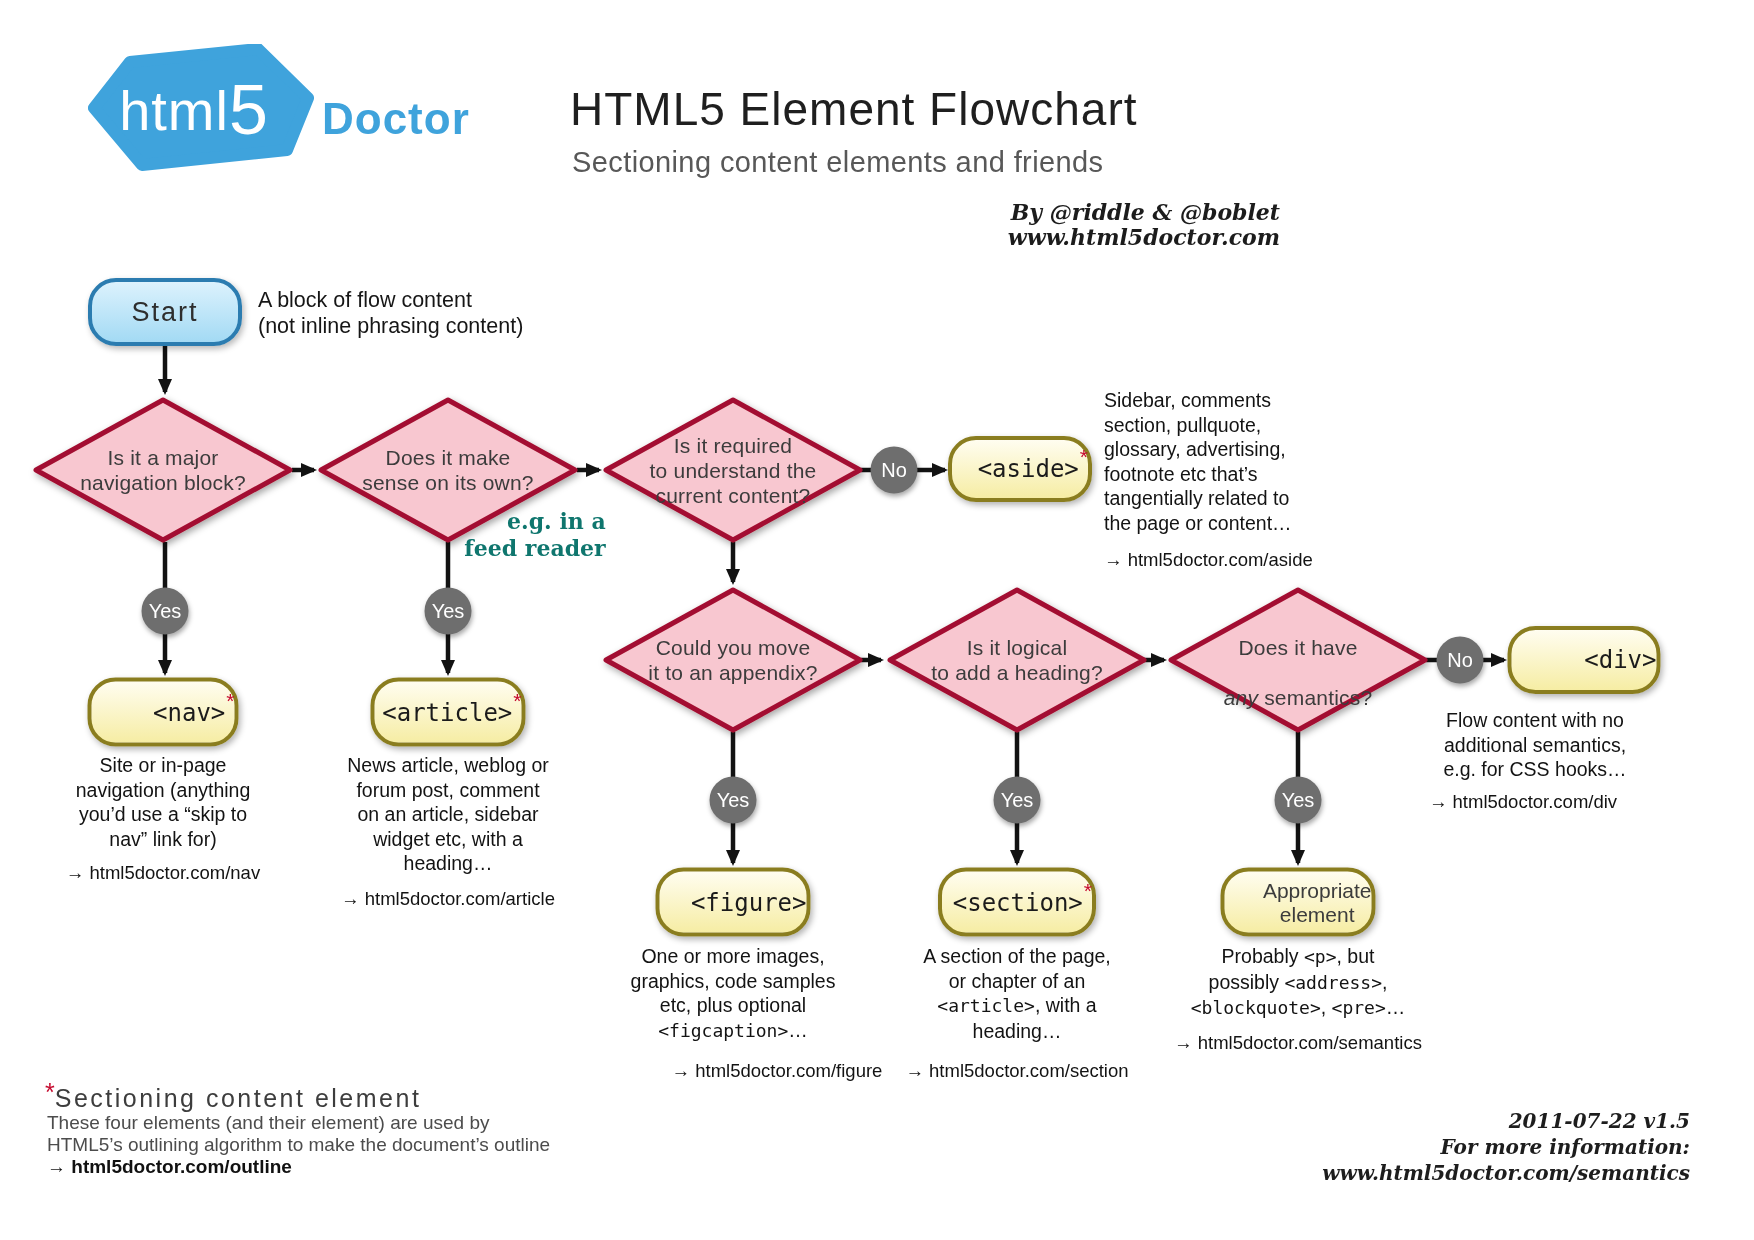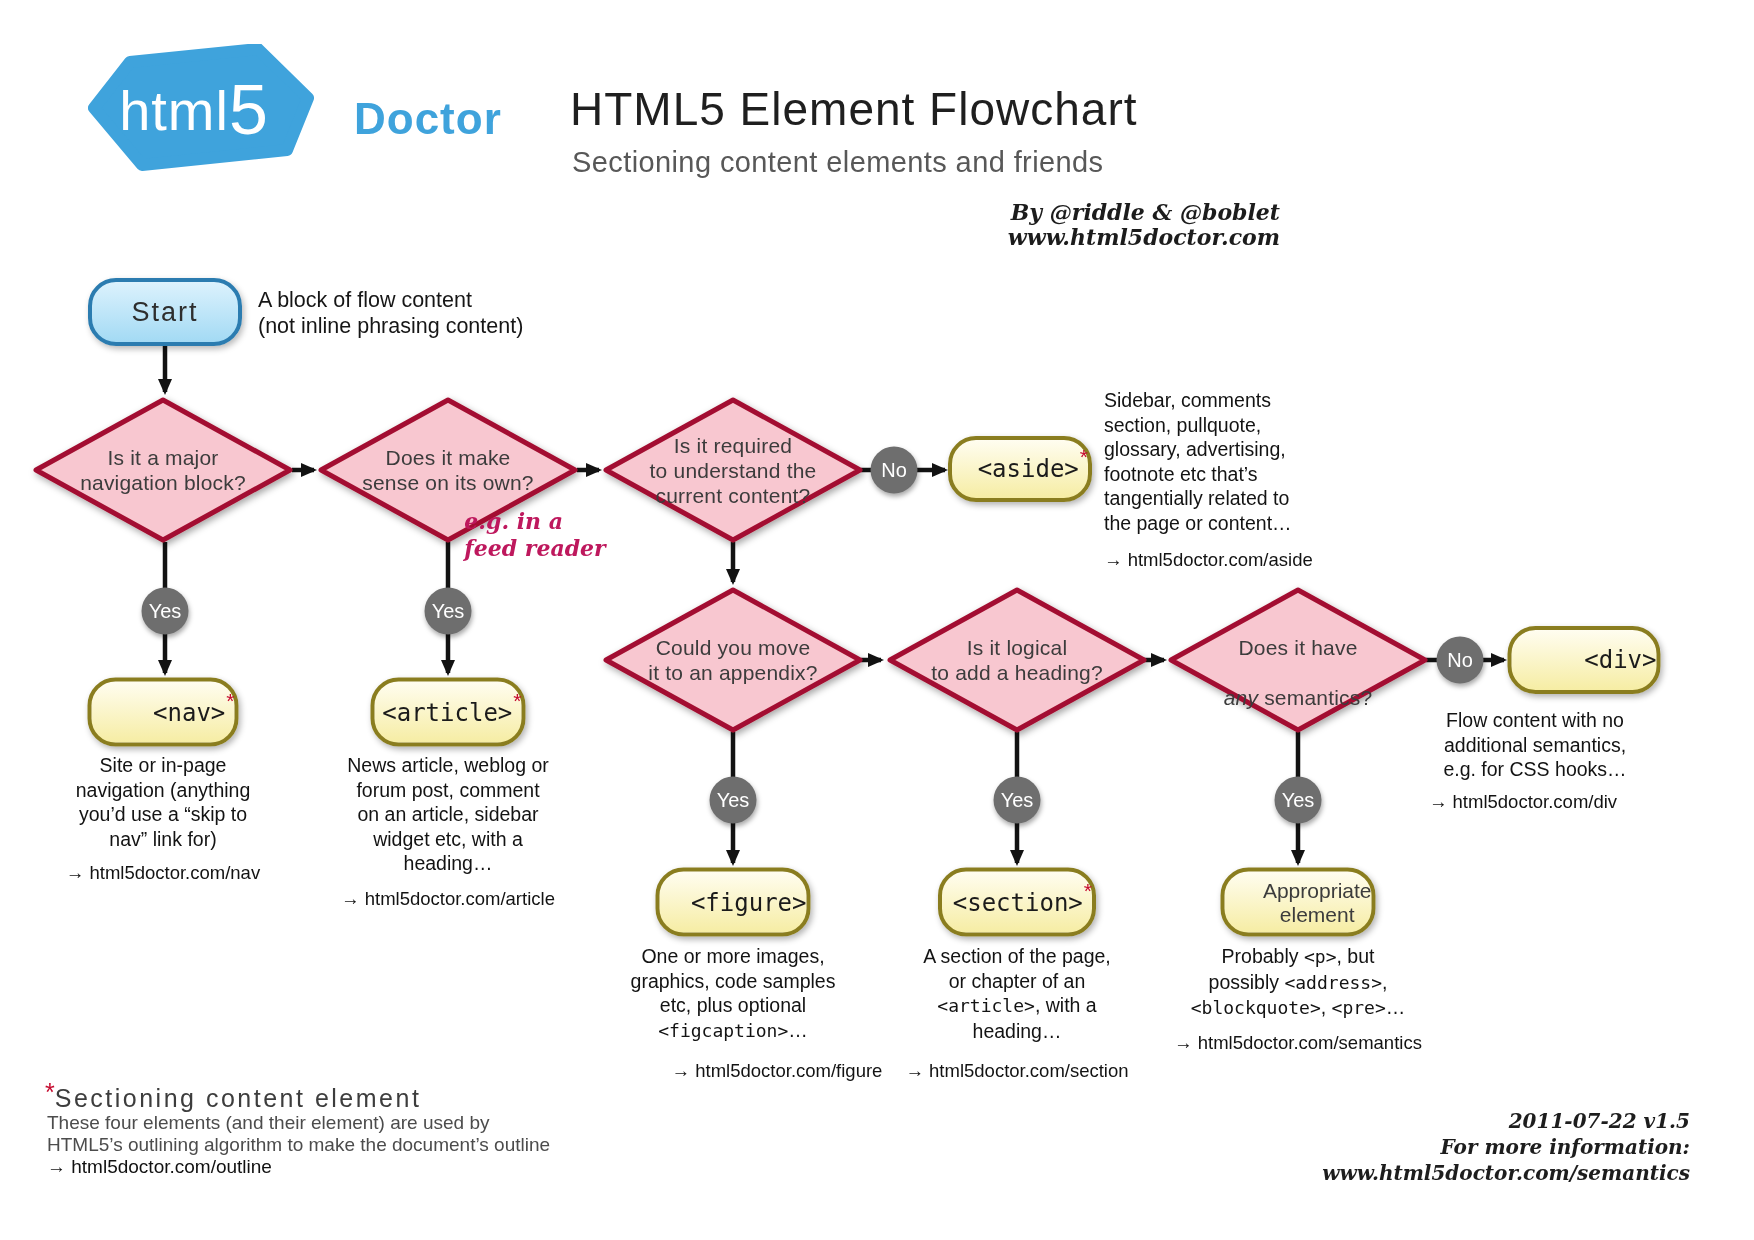--- a/index.html
+++ b/index.html
@@ -1,36 +1,36 @@
 <!DOCTYPE html>
 <html><head>
 <meta charset="utf-8">
 <style>
   html,body{margin:0;padding:0;background:#fff;}
   #canvas{position:relative;width:1754px;height:1240px;background:#fff;overflow:hidden;
           font-family:"Liberation Sans",sans-serif;color:#141414;}
   .abs{position:absolute;}
 
   
-  .doctor{position:absolute;font-size:44px;font-weight:bold;color:#3fa3dc;letter-spacing:1px;margin-left:32px;}
+  .doctor{position:absolute;font-size:44px;font-weight:bold;color:#3fa3dc;letter-spacing:1px;}
   .title{position:absolute;font-size:46px;color:#1f1f1f;letter-spacing:1px;white-space:nowrap;}
   .subtitle{position:absolute;font-size:29px;color:#585858;letter-spacing:.4px;white-space:nowrap;}
   .byline{position:absolute;text-align:right;font-family:"DejaVu Serif",serif;font-style:italic;
           font-weight:600;font-size:22px;line-height:25px;color:#1c1c1c;white-space:pre-line;}
 
   
   .start-node{position:absolute;transform:translate(-50%,-50%);width:146px;height:60px;border-radius:28px;
           border:4px solid #2b7cb0;background:linear-gradient(#dcf2fd,#a3daf4);box-shadow:2px 3px 6px rgba(0,0,0,.28);
           display:flex;align-items:center;justify-content:center;font-size:27px;letter-spacing:2px;color:#2e2e2e;}
   .note{position:absolute;font-size:21.5px;line-height:26px;color:#161616;white-space:pre-line;}
   .dlabel{position:absolute;transform:translate(-50%,-50%);text-align:center;font-size:21px;line-height:25px;
           color:#3c3c3c;white-space:pre-line;letter-spacing:.2px;z-index:3;}
   .dlabel .em{font-style:italic;margin-top:39px;}
-  .feednote{position:absolute;transform:translateX(-50%);text-align:left;font-family:"DejaVu Serif",serif;
-          font-style:italic;font-weight:600;font-size:22px;line-height:27px;color:#be185d;white-space:pre-line;z-index:3;}
+  .feednote{position:absolute;transform:translateX(-50%);text-align:right;font-family:"DejaVu Serif",serif;
+          font-weight:600;font-size:22px;line-height:27px;color:#0f766e;white-space:pre-line;z-index:3;}
   .circle{position:absolute;transform:translate(-50%,-50%);width:47px;height:47px;border-radius:50%;
           background:#6e6e6e;color:#fff;display:flex;align-items:center;justify-content:center;
           font-size:20px;box-shadow:1px 3px 5px rgba(0,0,0,.35);z-index:4;}
   .node{position:absolute;transform:translate(-50%,-50%);border:4px solid #8a7d1f;border-radius:28px;
           background:linear-gradient(#fffdf0,#f6eda4);box-shadow:2px 3px 6px rgba(0,0,0,.3);
           display:flex;align-items:center;justify-content:flex-end;
           font-family:"DejaVu Sans Mono",monospace;font-size:24px;color:#1b1b1b;z-index:4;}
   .node.sans{font-family:"Liberation Sans",sans-serif;font-size:21px;line-height:24px;text-align:center;
           white-space:pre-line;color:#3c3c3c;}
   .ast{color:#c60c30;font-size:21px;position:relative;top:-12px;margin-left:1px;line-height:0;
@@ -39,21 +39,21 @@
           color:#131313;white-space:pre-line;}
   .desc.leftal{transform:none;text-align:left;}
   .desc code{font-family:"DejaVu Sans Mono",monospace;font-size:18px;}
   .link{position:absolute;transform:translateX(-50%);font-size:18.5px;color:#131313;white-space:nowrap;}
   .link.leftal{transform:none;}
 
   
   .foot-head{position:absolute;font-size:25px;letter-spacing:2.5px;color:#3d3d3d;white-space:nowrap;}
   .foot-head .ast2{color:#c60c30;font-size:25px;vertical-align:6px;letter-spacing:0;}
   .foot-body{position:absolute;font-size:19px;line-height:22px;color:#4c4c4c;white-space:pre-line;}
-  .foot-link{position:absolute;font-size:19px;font-weight:normal;color:#111;}
+  .foot-link{position:absolute;font-size:19px;font-weight:bold;color:#111;}
   .foot-info{position:absolute;text-align:right;font-family:"DejaVu Serif",serif;font-style:italic;
           font-weight:600;font-size:20px;line-height:26px;color:#1d1d1d;white-space:pre-line;}
   svg text{font-family:"Liberation Sans",sans-serif;}
 </style>
 </head>
 <body>
 
 <div id="canvas">
 
   <svg class="abs" style="left:0;top:0;z-index:1" width="1754" height="1240">

